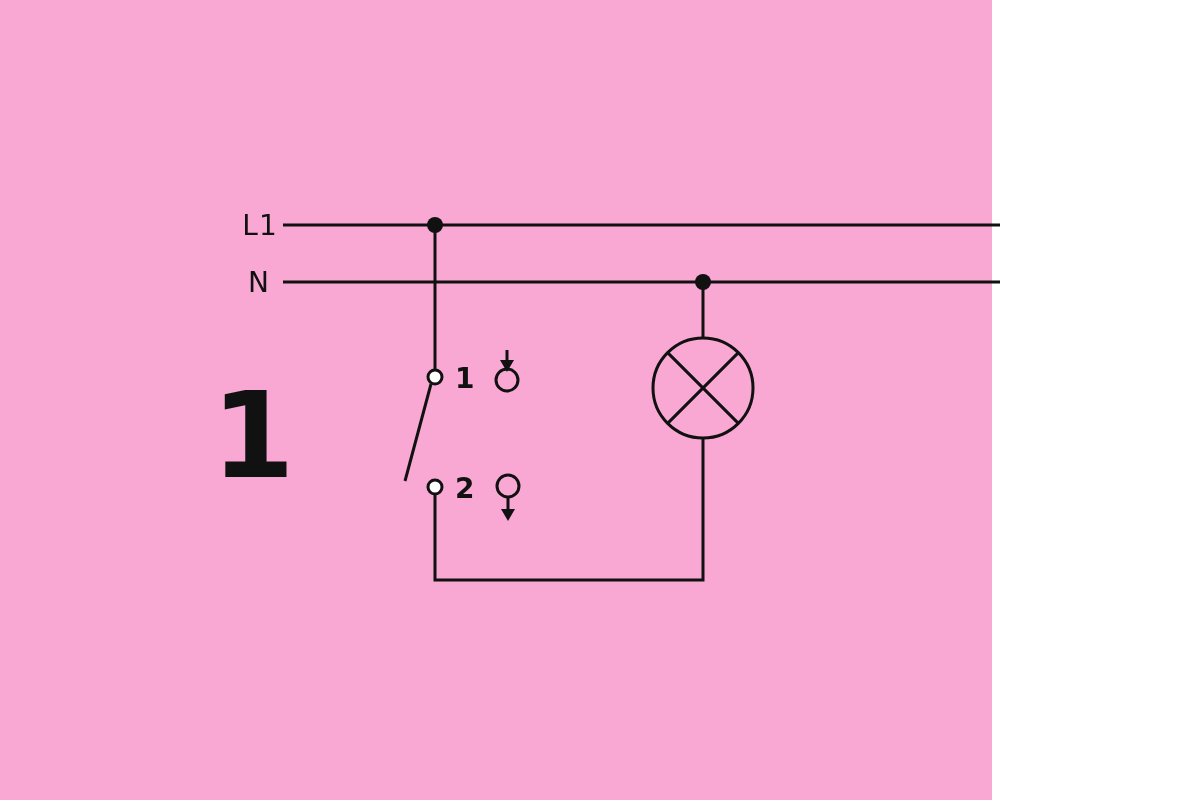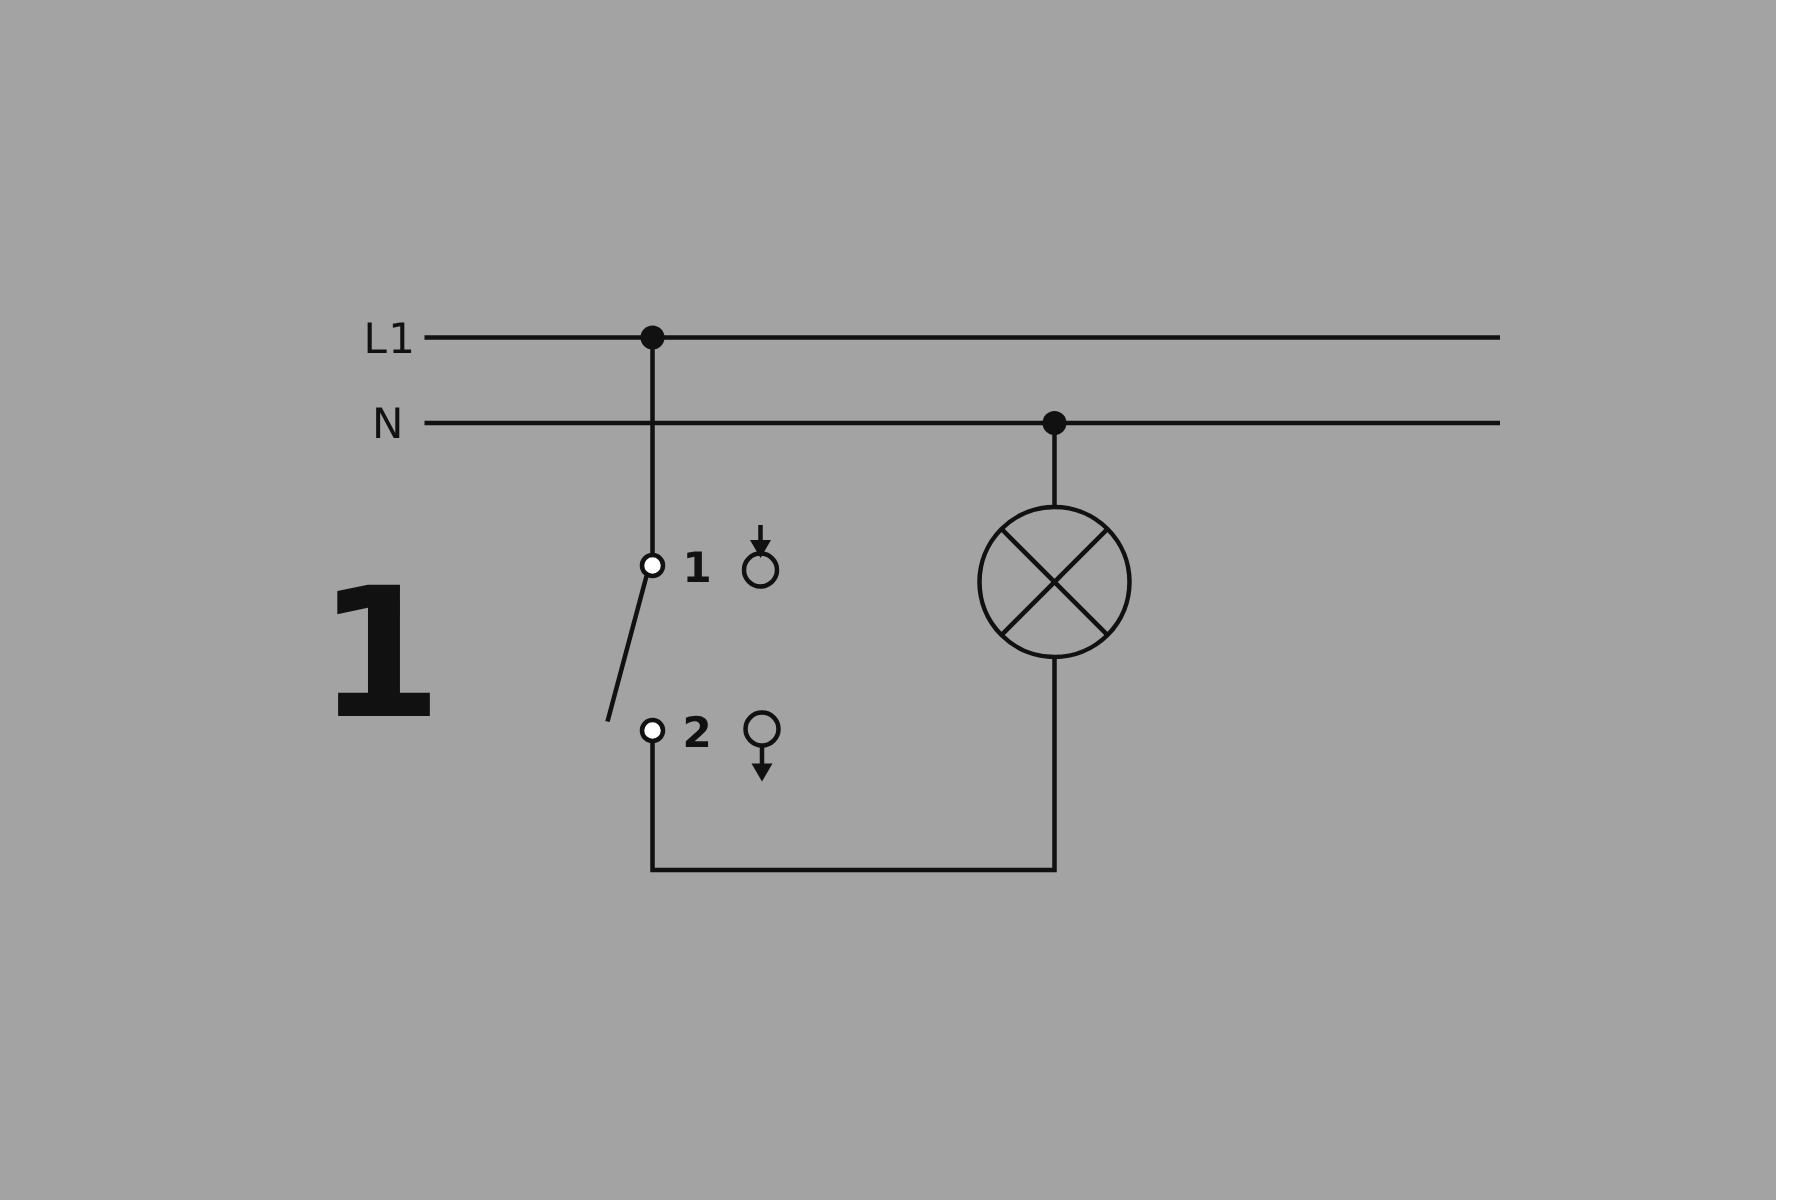--- a/index.html
+++ b/index.html
@@ -5,23 +5,23 @@
   html, body {
     margin: 0;
     padding: 0;
     background: #ffffff;
     width: 1200px;
     height: 800px;
     overflow: hidden;
   }
   .stage {
     position: relative;
-    width: 1184px;
+    width: 992px;
     height: 800px;
-    background: #a3a3a3;
+    background: #f9a8d4;
   }
   svg text {
     font-family: "DejaVu Sans", "Liberation Sans", sans-serif;
     fill: #111111;
   }
   .wire-label {
     font-size: 28px;
     font-weight: 500;
     letter-spacing: 1px;
   }

